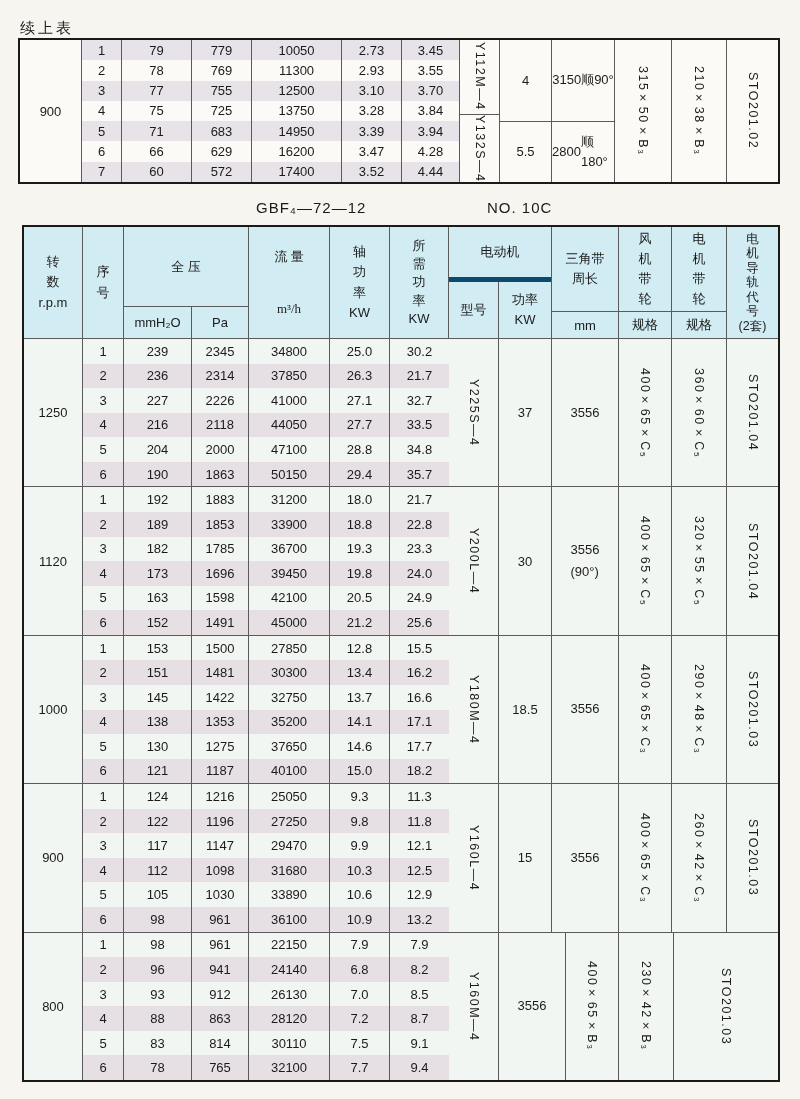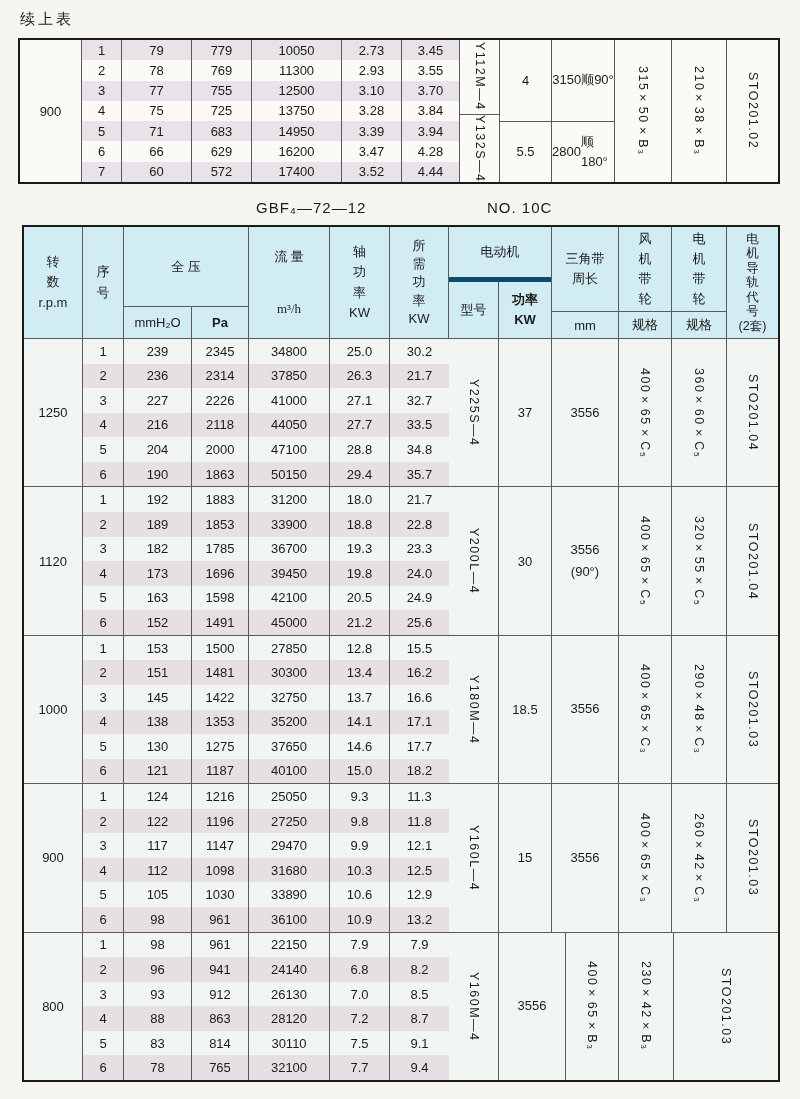--- a/index.html
+++ b/index.html
@@ -4,21 +4,21 @@
 <style>
   * { margin:0; padding:0; box-sizing:border-box; }
   html,body { width:800px; height:1099px; }
   body {
     position:relative;
     background:#f7f5ef;
     font-family:"Liberation Sans","DejaVu Sans",sans-serif;
     color:#1b1b1b;
     overflow:hidden;
   }
-  .lbl-cont { position:absolute; left:20px; top:10px; font-size:15px; letter-spacing:3px; }
+  .lbl-cont { position:absolute; left:20px; top:19px; font-size:15px; letter-spacing:3px; }
 
   
   .ttable {
     position:absolute; left:18px; top:38px; width:762px; height:146px;
     border:2px solid #1a1a1a; background:#fbfaf7; display:flex;
   }
   .tcol { border-right:1px solid #5a5a5a; display:flex; align-items:center; justify-content:center; font-size:13px; }
   .t-rpm  { width:62px; }
   .t-rows { width:378px; display:flex; flex-direction:column; align-items:stretch; justify-content:normal; }
   .trow { flex:1; display:flex; }
@@ -53,39 +53,39 @@
   .plines { white-space:pre-line; }
   .hw-rpm{width:59px}.hw-no{width:41px}.hw-press{width:125px}.hw-flow{width:81px}
   .hw-shaft{width:60px}.hw-req{width:59px}.hw-motor{width:103px}.hw-belt{width:67px}
   .hw-fan{width:53px}.hw-mot{width:55px}.hw-rail{flex:1}
   .fill { flex:1; }
   .htop62 { height:80px; border-bottom:1px solid #5a5a5a; }
   .htop55 { height:55px; border-bottom:5px solid #0c4a6e; }
   .htop85 { height:85px; border-bottom:1px solid #5a5a5a; }
   .hsub { flex:1; display:flex; }
   .hsub .hc { border-right:1px solid #5a5a5a; }
-  .hsub .hc:last-child { border-right:none;font-weight:bold; }
+  .hsub .hc:last-child { border-right:none; }
   .sub-mmh2o { width:68px; } .sub-model { width:50px; }
   .lh-flow { line-height:52px;font-family:Liberation Serif, serif; }
   .lh-stack { line-height:1.55; }
   .lh-stack5 { line-height:1.4; }
   .lh-rail { line-height:1.16; font-size:12.5px; }
 
   .mbody { flex:1; display:flex; flex-direction:column; }
   .block { flex:1; display:flex; }
   .block + .block { border-top:1px solid #5a5a5a; }
   .bc { border-right:1px solid #5a5a5a; display:flex; align-items:center; justify-content:center; font-size:13px; }
   .b-rpm { width:59px; }
   .b-rows { width:366px; display:flex; flex-direction:column; align-items:stretch; justify-content:normal; }
   .mrow { flex:1; display:flex; }
   .mrow.stripe { background:#e6e0e5; }
   .mc { display:flex; align-items:center; justify-content:center; border-right:1px solid #5a5a5a; font-size:13px; }
   .mc:last-child { border-right:none;text-align:center; }
   .mw0{width:41px}.mw1{width:68px}.mw2{width:57px}.mw3{width:81px}.mw4{width:60px}.mw5{flex:1}
-  .b-model { width:50px; } .b-kw { width:53px; } .b-belt { width:67px; white-space:pre-line; text-align:center; line-height:1.7; }
+  .b-model { width:50px; } .b-kw { width:53px; } .b-belt { width:67px; white-space:pre-line; text-align:left; line-height:1.7; }
   .b-fan { width:53px; } .b-mot { width:55px; } .b-rail { flex:1; border-right:none; }
 </style>
 </head>
 <body>
 
 <div class="lbl-cont">续上表</div>
 
 <div class="ttable">
   <div class="tcol t-rpm">900</div>
 

